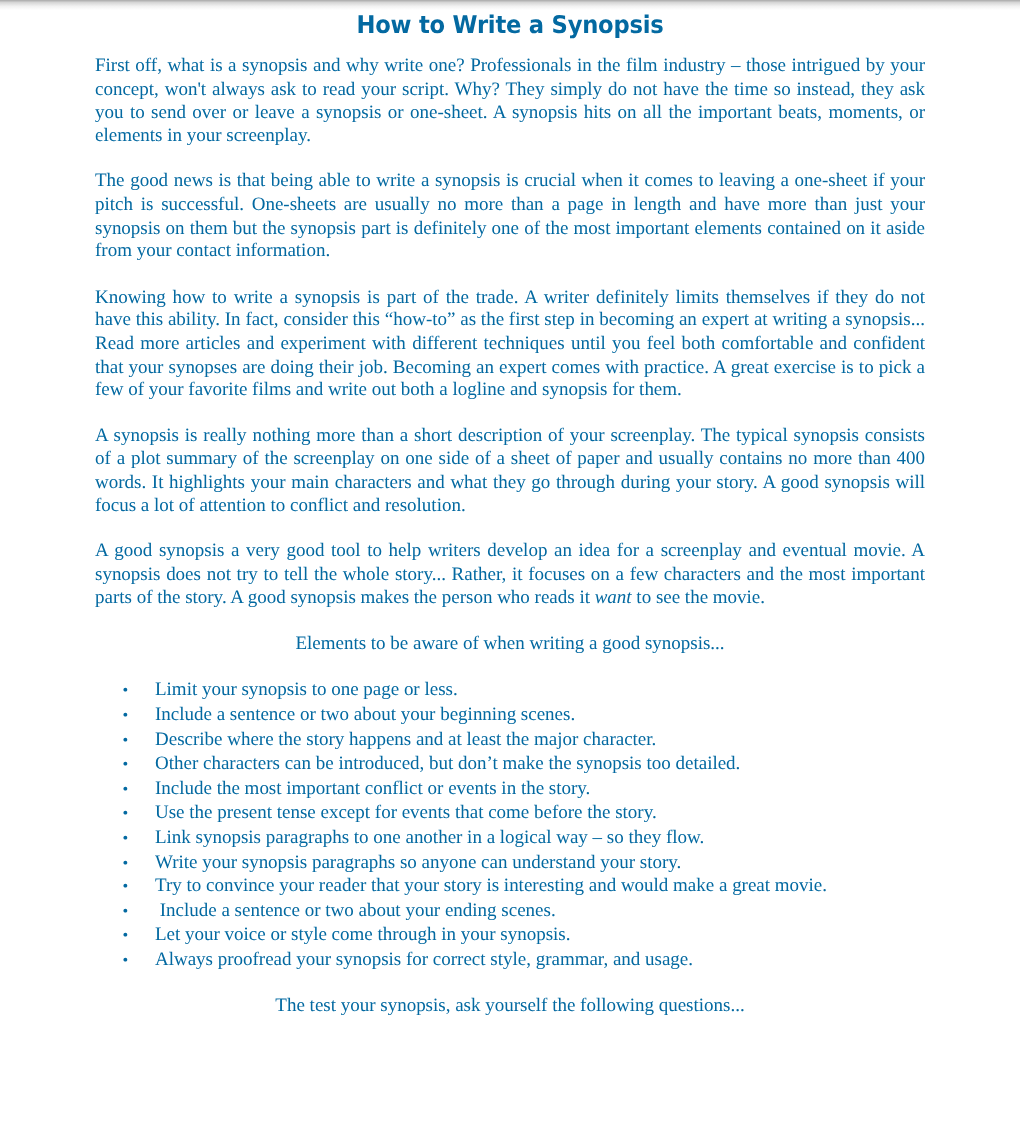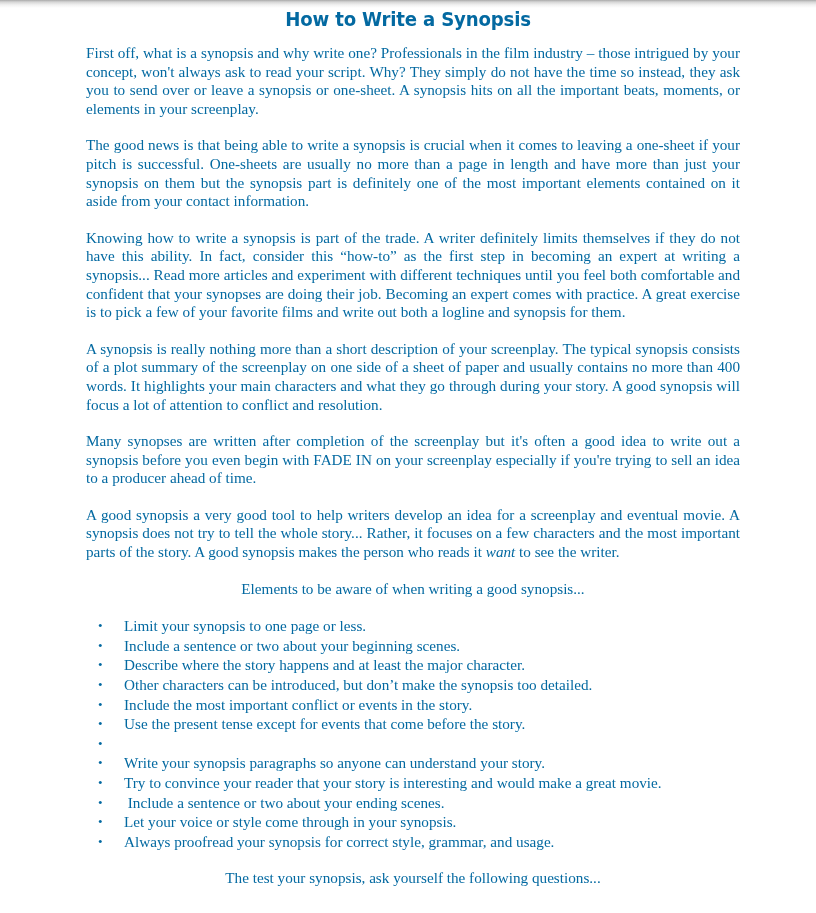--- a/index.html
+++ b/index.html
@@ -36,21 +36,21 @@
     height: 37px;
     text-align: center;
     font-family: "DejaVu Sans", sans-serif;
     font-weight: bold;
     font-size: 19.5px;
     line-height: 26px;
     letter-spacing: -0.2px;
     transform: scaleX(0.93);
   }
   p {
-    margin: 0 0 18px 10px;
+    margin: 0 0 18px 0;
     text-align: justify;
   }
   p.last-line-left { text-align: center; }
   .body-text { padding-top: 0px; }
   ul.elements {
     list-style: none;
     margin: 0 0 18px 0;
     padding: 0;
   }
   ul.elements li {
@@ -73,32 +73,31 @@
 <div class="top-shadow"></div>
 
 <div class="page">
   <h1>How to Write a Synopsis</h1>
 
   <div class="body-text">
     <p>First off, what is a synopsis and why write one? Professionals in the film industry – those intrigued by your concept, won't always ask to read your script. Why? They simply do not have the time so instead, they ask you to send over or leave a synopsis or one-sheet. A synopsis hits on all the important beats, moments, or elements in your screenplay.</p>
     <p>The good news is that being able to write a synopsis is crucial when it comes to leaving a one-sheet if your pitch is successful. One-sheets are usually no more than a page in length and have more than just your synopsis on them but the synopsis part is definitely one of the most important elements contained on it aside from your contact information.</p>
     <p>Knowing how to write a synopsis is part of the trade. A writer definitely limits themselves if they do not have this ability. In fact, consider this “how-to” as the first step in becoming an expert at writing a synopsis... Read more articles and experiment with different techniques until you feel both comfortable and confident that your synopses are doing their job. Becoming an expert comes with practice. A great exercise is to pick a few of your favorite films and write out both a logline and synopsis for them.</p>
     <p>A synopsis is really nothing more than a short description of your screenplay. The typical synopsis consists of a plot summary of the screenplay on one side of a sheet of paper and usually contains no more than 400 words. It highlights your main characters and what they go through during your story. A good synopsis will focus a lot of attention to conflict and resolution.</p>
-    <p>Many synopses are written after completion of the screenplay but it's often a good idea to write out a synopsis before you even begin with FADE IN on your screenplay especially if you're trying to sell an idea to a producer ahead of time.</p>
-    <p><span>A good synopsis a very good tool to help writers develop an idea for a screenplay and eventual movie. A synopsis does not try to tell the whole story... Rather, it focuses on a few characters and the most important parts of the story. A good synopsis makes the person who reads it </span><em>want</em><span> to see the writer.</span></p>
+    <p><span>A good synopsis a very good tool to help writers develop an idea for a screenplay and eventual movie. A synopsis does not try to tell the whole story... Rather, it focuses on a few characters and the most important parts of the story. A good synopsis makes the person who reads it </span><em>want</em><span> to see the movie.</span></p>
     <p class="last-line-left">Elements to be aware of when writing a good synopsis...</p>
 
     <ul class="elements">
       <li><span class="bullet">•</span><span>Limit your synopsis to one page or less.</span></li>
       <li><span class="bullet">•</span><span>Include a sentence or two about your beginning scenes.</span></li>
       <li><span class="bullet">•</span><span>Describe where the story happens and at least the major character.</span></li>
       <li><span class="bullet">•</span><span>Other characters can be introduced, but don’t make the synopsis too detailed.</span></li>
       <li><span class="bullet">•</span><span>Include the most important conflict or events in the story.</span></li>
       <li><span class="bullet">•</span><span>Use the present tense except for events that come before the story.</span></li>
-      <li><span class="bullet">•</span></li>
+      <li><span class="bullet">•</span><span>Link synopsis paragraphs to one another in a logical way – so they flow.</span></li>
       <li><span class="bullet">•</span><span>Write your synopsis paragraphs so anyone can understand your story.</span></li>
       <li><span class="bullet">•</span><span>Try to convince your reader that your story is interesting and would make a great movie.</span></li>
       <li><span class="bullet">•</span><span style="white-space:pre"> Include a sentence or two about your ending scenes.</span></li>
       <li><span class="bullet">•</span><span>Let your voice or style come through in your synopsis.</span></li>
       <li><span class="bullet">•</span><span>Always proofread your synopsis for correct style, grammar, and usage.</span></li>
     </ul>
 
     <p class="last-line-left">The test your synopsis, ask yourself the following questions...</p>
   </div>
 </div>

